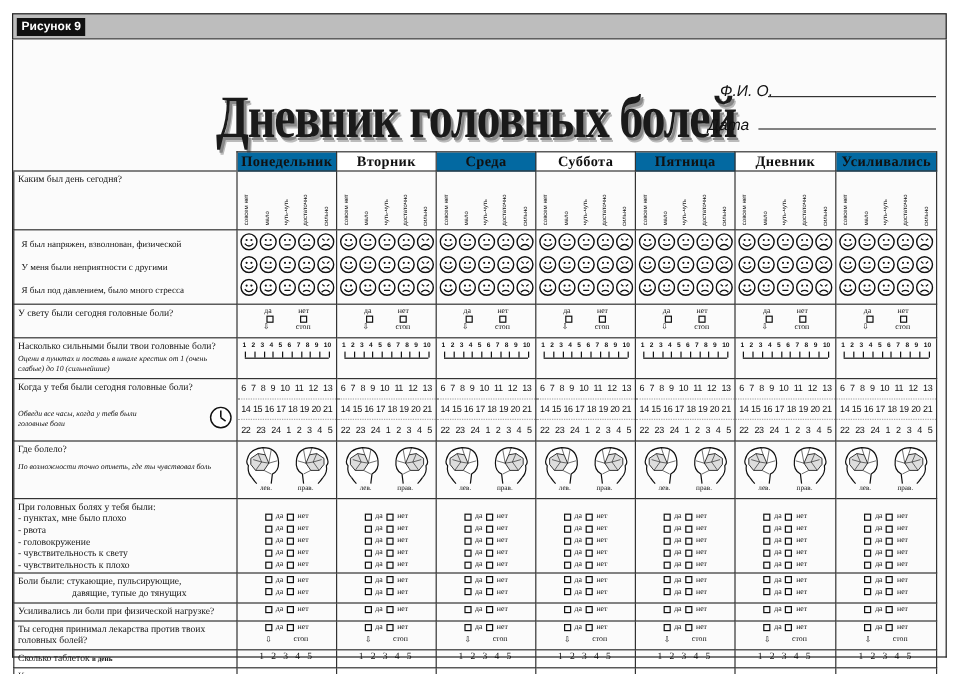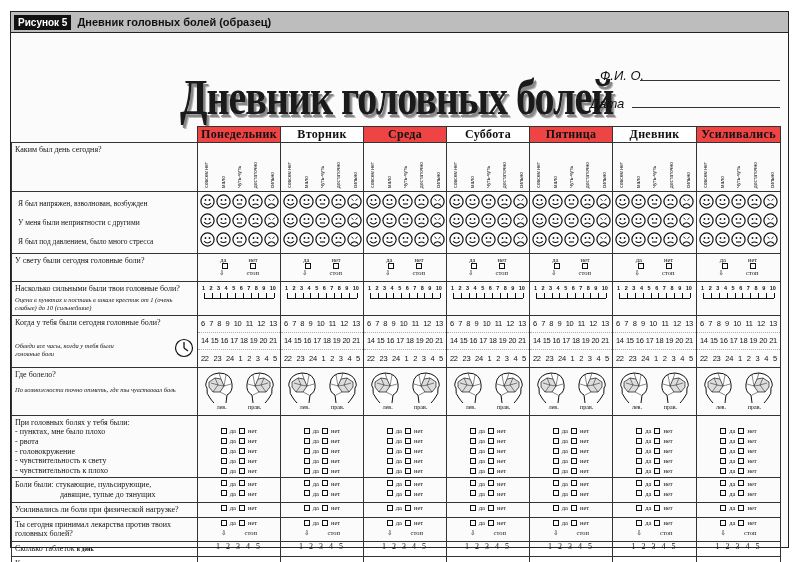--- a/index.html
+++ b/index.html
@@ -13,21 +13,21 @@
   .fio-label { left: 600px; top: 68px; }
   .date-label { left: 590px; top: 96px; }
   .line { position: absolute; height: 1px; background: #333; }
   .fio-line { left: 640px; top: 80px; width: 140px; }
   .date-line { left: 632px; top: 107px; width: 148px; }
 
   table.grid { position: absolute; left: 11px; top: 126px; border-collapse: collapse; table-layout: fixed; }
   table.grid td, table.grid th { border: 1px solid #333; padding: 0; vertical-align: top; }
   table.grid th.corner { border: none; border-bottom: 1px solid #333; background: transparent; }
   .dayh { height: 15px; font-family: "Liberation Serif", serif; font-weight: bold; font-size: 12px; text-align: center; vertical-align: middle !important; letter-spacing: 0.3px; }
-  .dayh.shade { background: #ef4444; }
+  .dayh.shade { background: #0369a1; }
   .dayh.white { background: #fff; }
   .lab { font-size: 8px; padding: 2px 3px !important; line-height: 1.25; }
   .sub { font-size: 6.5px; font-style: italic; display: block; margin-top: 2px; line-height: 1.3; }
   .vertcol { display: flex; justify-content: space-around; height: 48px; align-items: flex-end; padding-bottom: 3px; }
   .vert { writing-mode: vertical-rl; transform: rotate(180deg); font-family: "Liberation Sans", sans-serif; font-size: 5px; white-space: nowrap; }
   .faces { display: flex; justify-content: space-around; padding: 1px 1px; height: 19px; align-items: center; }
   .face { width: 15px; height: 15px; }
   .mood-label { font-size: 7.5px; height: 19px; display: flex; align-items: center; padding-left: 3px; }
   .yn { text-align: center; font-size: 6.5px; line-height: 1.15; padding-top: 2px; }
   .yn .r { display: flex; justify-content: center; gap: 22px; }
@@ -43,22 +43,21 @@
   .head { width: 34px; height: 34px; }
   .lr { display: flex; justify-content: space-around; font-size: 6px; padding: 0 8px; }
   .sym { font-size: 6.5px; display: flex; justify-content: center; gap: 3px; align-items: center; height: 10px; }
   .stop-row { font-size: 6.5px; display: flex; justify-content: center; gap: 18px; height: 10px; align-items: center; }
   .tabs { font-size: 8px; text-align: center; letter-spacing: 2px; }
 </style>
 </head>
 <body>
 
 <div class="fig-bar">
-  <span class="fig-label">Рисунок 5</span>
-  <span class="fig-title">Дневник головных болей (образец)</span>
+  <span class="fig-label">Рисунок 9</span>
 </div>
 
 <div class="frame"></div>
 
 <div class="big-title">Дневник головных болей</div>
 <span class="fio-label">Ф.И. О.</span>
 <div class="line fio-line"></div>
 <span class="date-label">Дата</span>
 <div class="line date-line"></div>
 
@@ -148,21 +147,21 @@
             <span class="vert">мало</span>
             <span class="vert">чуть-чуть</span>
             <span class="vert">достаточно</span>
             <span class="vert">сильно</span>
           </div>
         </td>
       </tr>
       <tr>
         <td class="lab" style="padding: 1px 3px; border-top: none;">
           <div>
-            <div class="mood-label">Я был напряжен, взволнован, возбужден</div>
+            <div class="mood-label">Я был напряжен, взволнован, физической</div>
             <div class="mood-label">У меня были неприятности с другими</div>
             <div class="mood-label">Я был под давлением, было много стресса</div>
           </div>
         </td>
         <td>
           <div class="faces">
             <span class="face"><svg viewBox="0 0 15 15">
                 <circle cx="7.5" cy="7.5" r="6.6" fill="#fff" stroke="#111" stroke-width="1.2"></circle>
                 <circle cx="5.5" cy="6" r="0.9" fill="#111"></circle>
                 <circle cx="9.5" cy="6" r="0.9" fill="#111"></circle>

